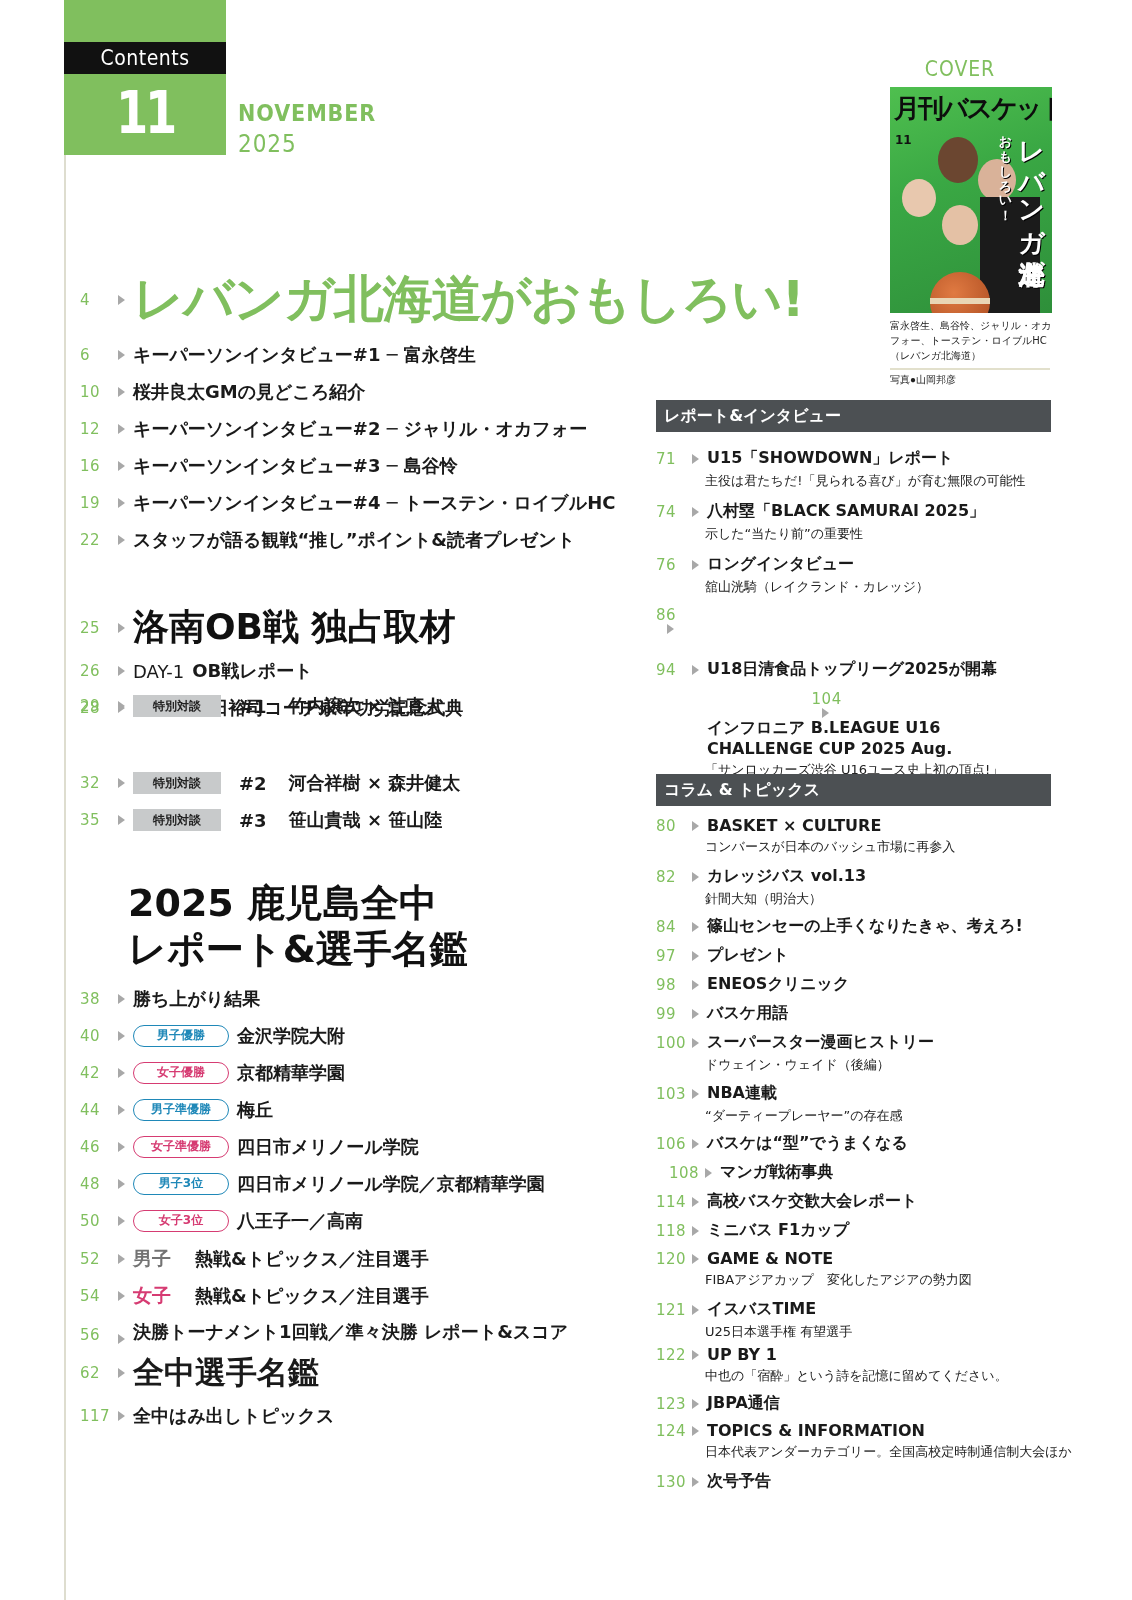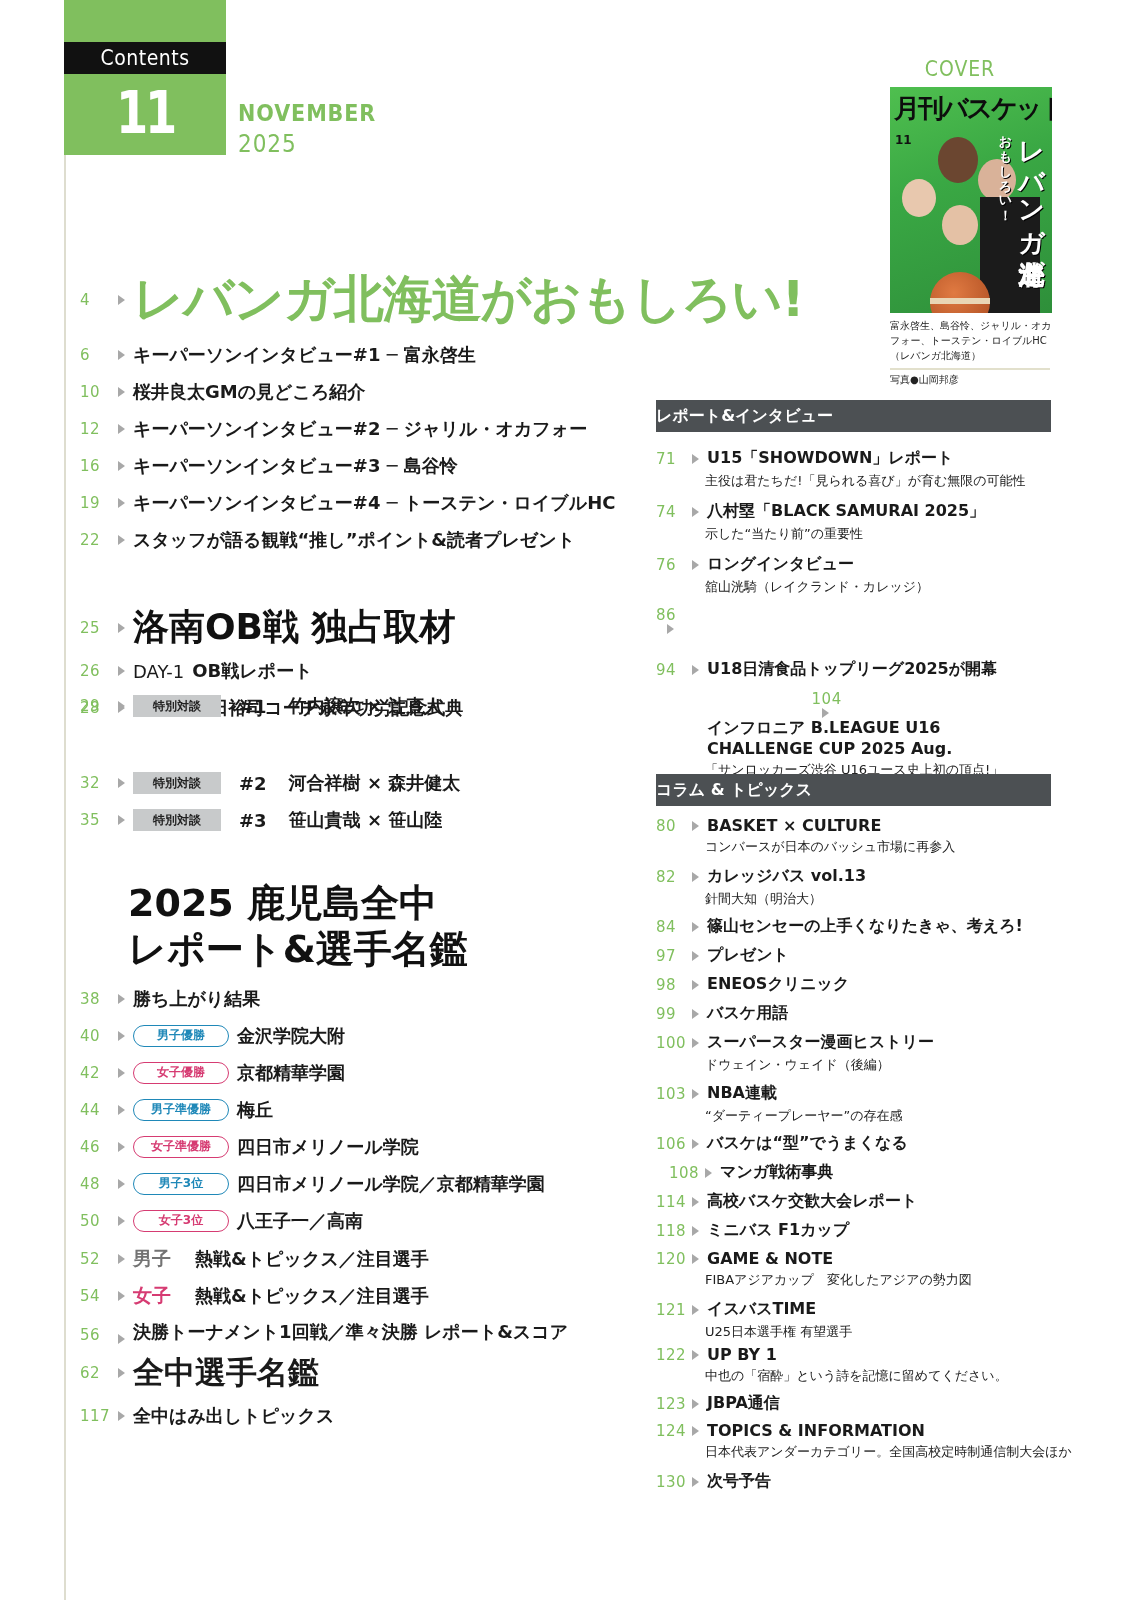--- a/index.html
+++ b/index.html
@@ -20,39 +20,39 @@
   .cover-img { position: absolute; left: 890px; top: 87px; width: 162px; height: 226px; background: linear-gradient(160deg, #4fbf4f 0%, #3aa844 40%, #2e8f3a 100%); overflow: hidden; }
   .cover-title { position: absolute; left: 4px; top: 4px; color: #0d0d0d; font-weight: bold; font-size: 26px; letter-spacing: -2px; white-space: nowrap; }
   .cover-issue { position: absolute; left: 5px; top: 46px; color: #111; font-weight: bold; font-size: 12px; }
   .cover-vert { position: absolute; right: 6px; top: 36px; writing-mode: vertical-rl; color: #fff; font-weight: bold; font-size: 26px; line-height: 28px; text-shadow: 1px 1px 0 #000; }
   .cover-vert2 { position: absolute; right: 38px; top: 40px; writing-mode: vertical-rl; color: #fff; font-weight: bold; font-size: 13px; text-shadow: 1px 1px 0 #000; }
   .player { position: absolute; border-radius: 50%; }
   .ball { position: absolute; left: 40px; top: 185px; width: 60px; height: 60px; border-radius: 50%; background: radial-gradient(circle at 40% 35%, #e07a42, #a94a1e); }
   .ball::after { content: ""; position: absolute; left: 0; top: 26px; width: 60px; height: 6px; background: #e9d6b5; }
   .cover-caption { position: absolute; left: 890px; top: 318px; width: 165px; font-size: 10px; line-height: 15px; color: #222; }
   .cover-rule { position: absolute; left: 890px; top: 368px; width: 160px; height: 2px; background: #e2e0cc; }
-  .cover-credit { position: absolute; left: 890px; top: 373px; font-size: 10px; color: #222; }
+  .cover-credit { position: absolute; left: 890px; top: 373px; font-size: 10px; color: #222; font-family: Liberation Mono, monospace; }
 
   .entry { position: absolute; display: flex; align-items: center; white-space: nowrap; }
   .pg { color: #80bf5e; font-size: 15px; width: 38px; flex: none; letter-spacing: 0.5px; }
   .arrow { width: 0; height: 0; border-top: 5px solid transparent; border-bottom: 5px solid transparent; border-left: 7px solid #a8a8a8; margin-right: 8px; flex: none; }
   .t { font-weight: bold; font-size: 18px; color: #1a1a1a; }
   .t-light { font-weight: normal; }
   .big-green { color: #80bf5e; font-size: 50px; font-weight: bold; letter-spacing: -1px; }
   .big-black { color: #111; font-size: 36px; font-weight: bold; }
   .tag-gray { background: #c8cacb; font-size: 12px; font-weight: bold; color: #222; width: 88px; height: 22px; line-height: 22px; text-align: center; margin-right: 18px; flex: none; }
   .pill { border: 1.5px solid; border-radius: 12px; font-size: 12px; font-weight: bold; width: 96px; height: 22px; line-height: 19px; text-align: center; margin-right: 8px; flex: none; }
   .pill.boy { border-color: #1f88b8; color: #1f88b8; }
   .pill.girl { border-color: #d63b72; color: #d63b72; }
   .boy-word { color: #737373; font-weight: bold; font-size: 19px; margin-right: 24px; }
   .girl-word { color: #d63b72; font-weight: bold; font-size: 19px; margin-right: 24px; }
 
   .section-title { position: absolute; left: 128px; top: 880px; font-weight: bold; font-size: 38px; line-height: 46px; color: #111; }
 
-  .rbar { position: absolute; left: 656px; width: 395px; height: 32px; background: #4c5053; color: #fff; font-weight: bold; font-size: 16px; line-height: 32px; padding-left: 0; }
+  .rbar { position: absolute; left: 656px; width: 395px; height: 32px; background: #4c5053; color: #fff; font-weight: bold; font-size: 16px; line-height: 32px; padding-left: 8px; }
   .rentry { position: absolute; left: 656px; }
   .rrow { display: flex; align-items: center; white-space: nowrap; }
   .rrow .pg { width: 36px; font-size: 15px; }
   .rt { font-weight: bold; font-size: 16px; color: #1a1a1a; }
   .rsub { font-size: 13px; color: #222; padding-left: 49px; margin-top: 3px; white-space: nowrap; }
   .r2 { display: flex; align-items: center; flex-direction: column; }
   .r2 .lines { display: flex; flex-direction: column; }
 </style>
 </head>
 <body>

